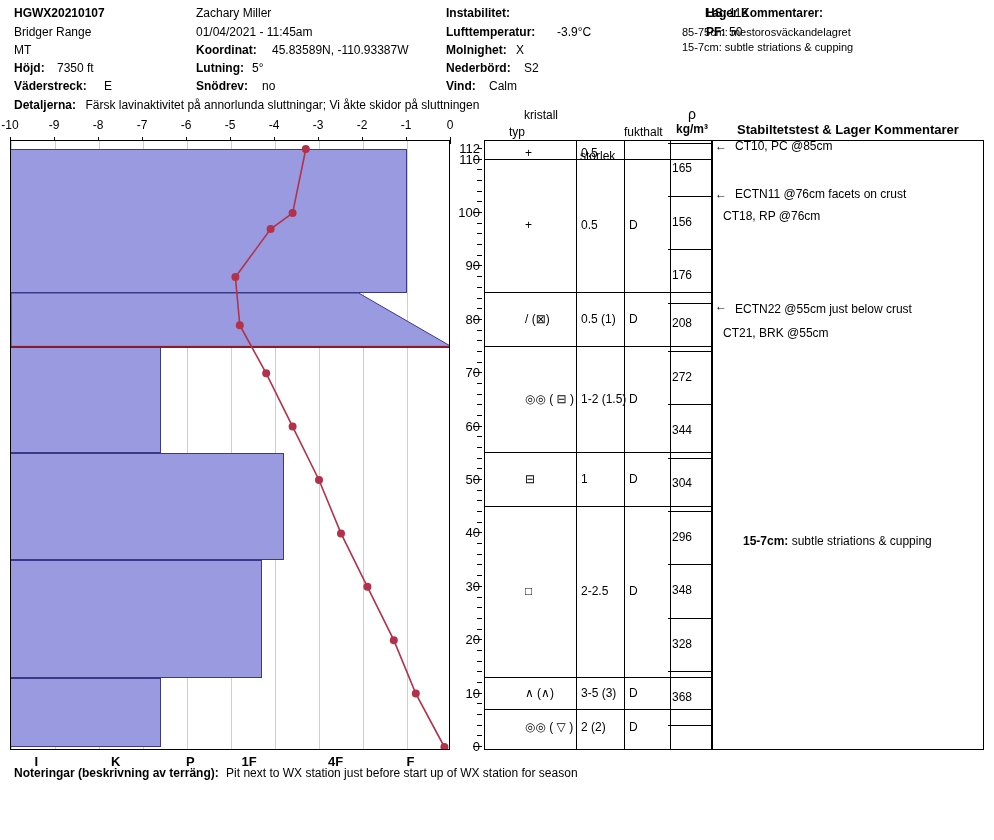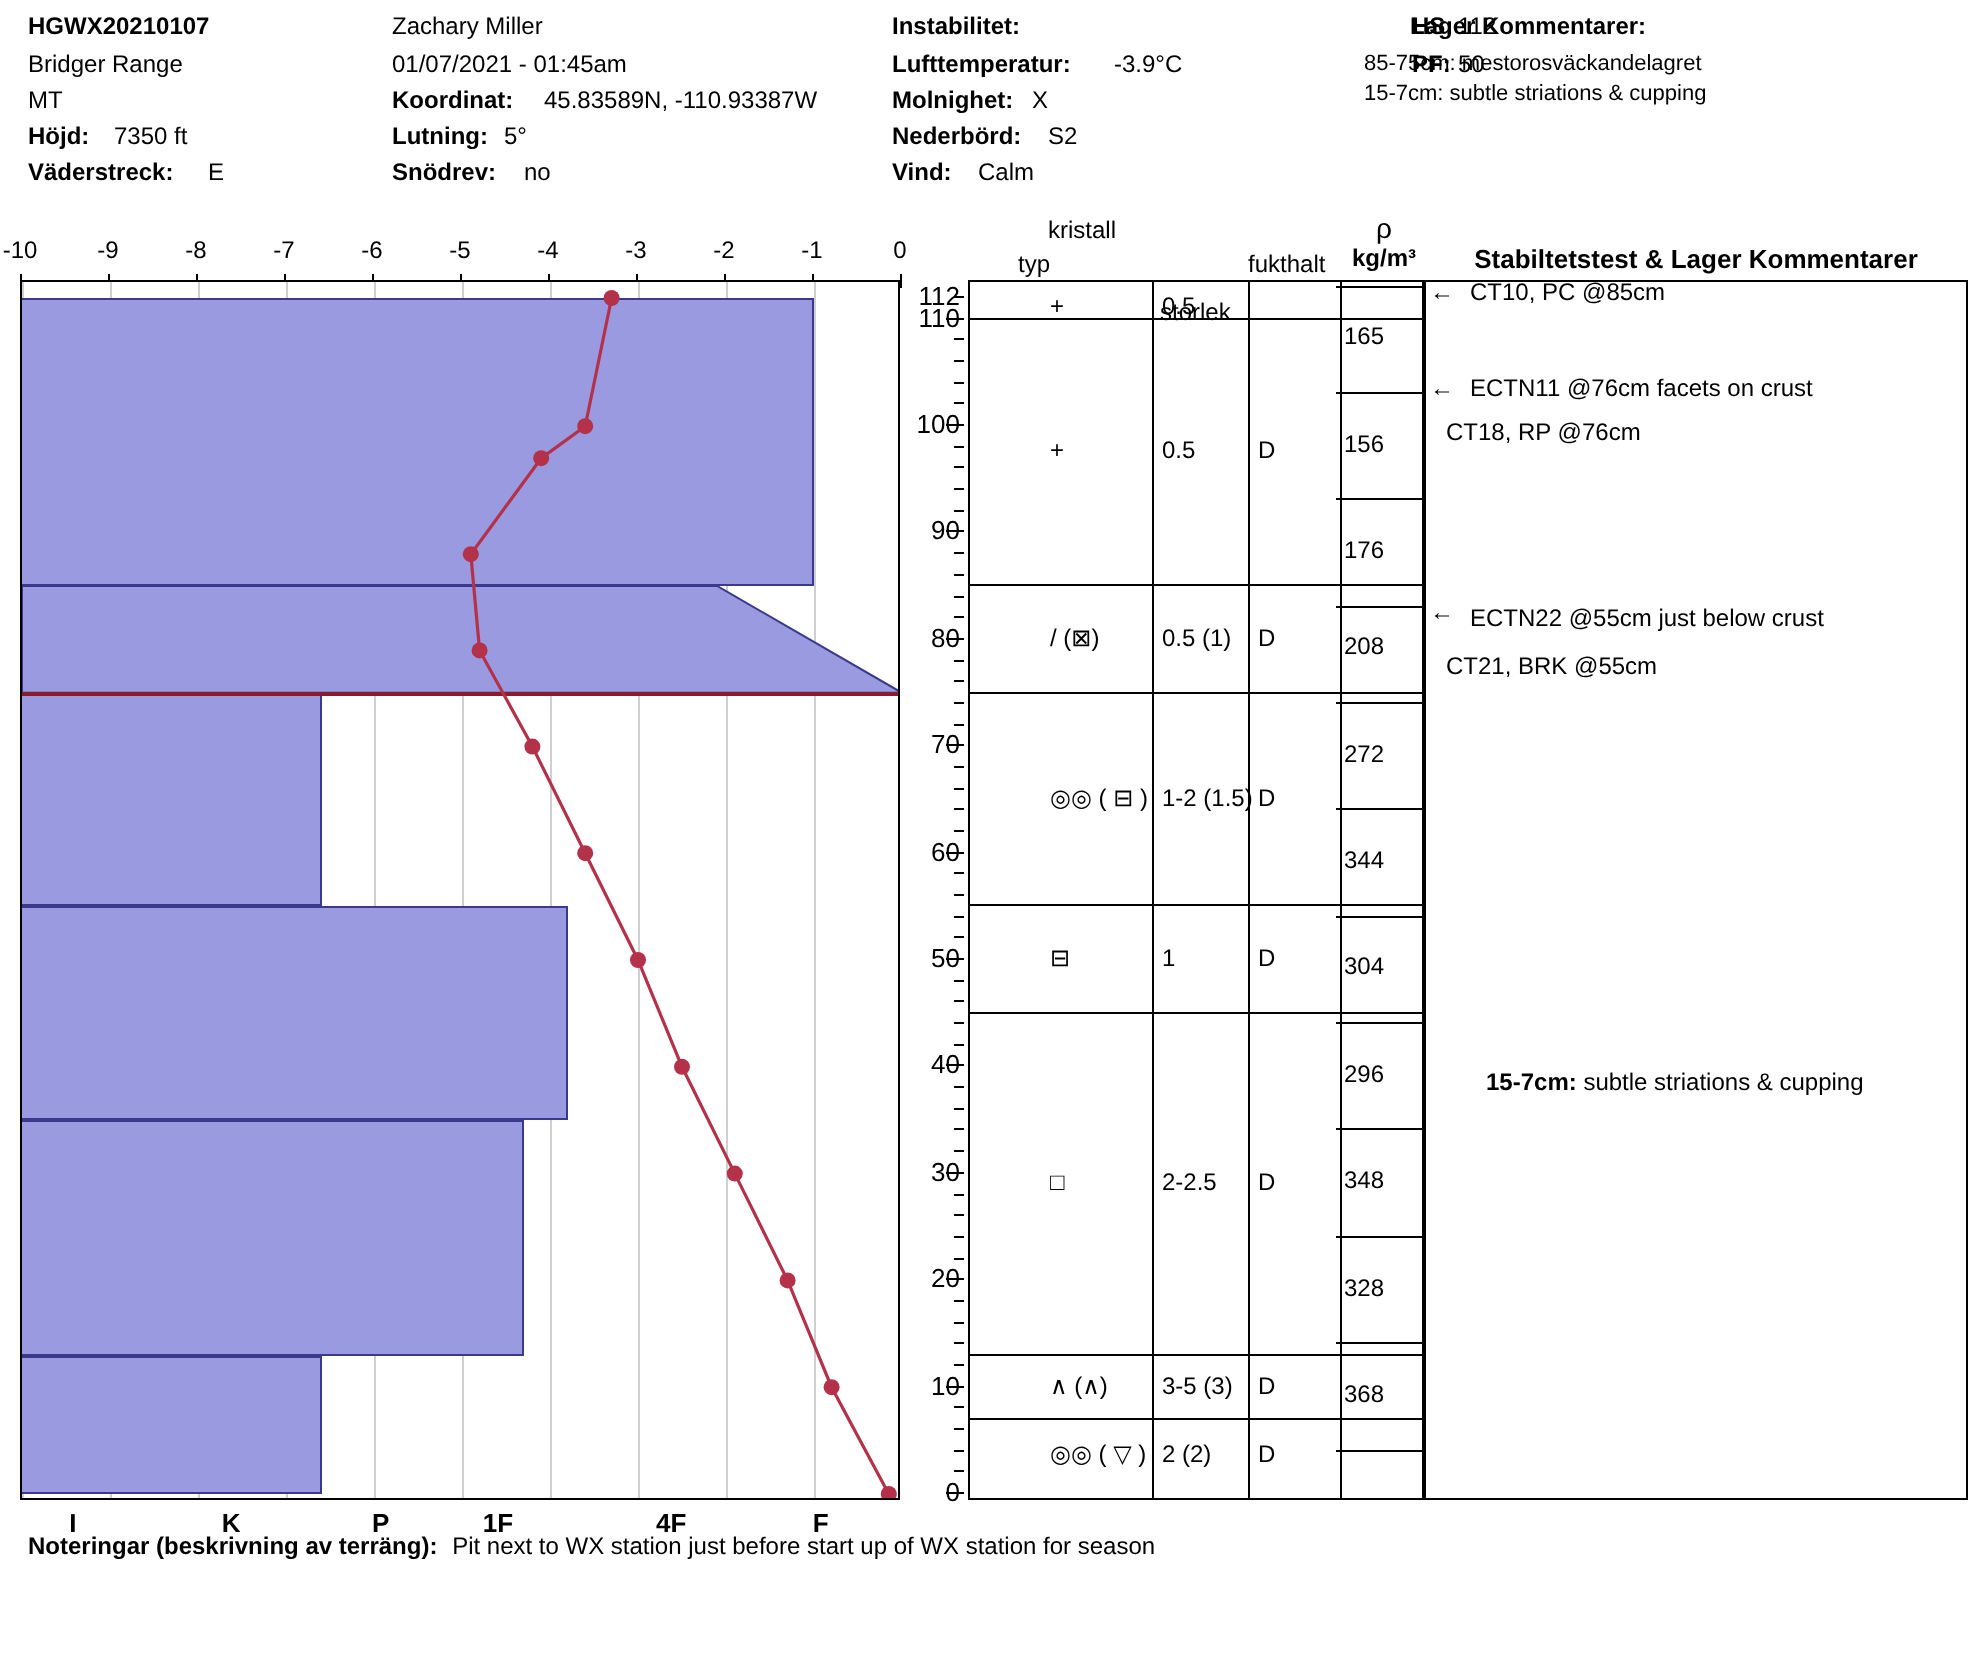--- a/index.html
+++ b/index.html
@@ -91,21 +91,21 @@
 <div class="hdr">
   <div class="row c1 r0 b">HGWX20210107</div>
   <div class="row c1 r1">Bridger Range</div>
   <div class="row c1 r2">MT</div>
   <div class="row c1 r3 b">Höjd:</div>
   <div class="row r3" style="left:57px;">7350 ft</div>
   <div class="row c1 r4 b">Väderstreck:</div>
   <div class="row r4" style="left:104px;">E</div>
 
   <div class="row c2 r0">Zachary Miller</div>
-  <div class="row c2 r1">01/07/2021 - 01:45am</div>
+  <div class="row c2 r1">01/04/2021 - 11:45am</div>
   <div class="row c2 r2 b">Koordinat:</div>
   <div class="row r2" style="left:272px;">45.83589N, -110.93387W</div>
   <div class="row c2 r3 b">Lutning:</div>
   <div class="row r3" style="left:252px;">5°</div>
   <div class="row c2 r4 b">Snödrev:</div>
   <div class="row r4" style="left:262px;">no</div>
 
   <div class="row c3 r0 b">Instabilitet:</div>
   <div class="row c3 r1 b">Lufttemperatur:</div>
   <div class="row r1" style="left:557px;">-3.9°C</div>
@@ -118,20 +118,24 @@
 
   <div class="row c5 r0 b">HS:</div>
   <div class="row r0" style="left:729px;">112</div>
   <div class="row c5 r1 b">PF:</div>
   <div class="row r1" style="left:729px;">50</div>
 
   <div class="row b" style="left:705px; top:6px;">Lager Kommentarer:</div>
   <div class="row small" style="left:682px; top:26px;">85-75cm: mestorosväckandelagret</div>
   <div class="row small" style="left:682px; top:41px;">15-7cm:  subtle striations &amp; cupping</div>
 
+  <div class="row c1" style="top:98px;">
+    <span class="b">Detaljerna:</span>
+    <span style="margin-left:6px;">Färsk lavinaktivitet på annorlunda sluttningar; Vi åkte skidor på sluttningen</span>
+  </div>
 </div>
 
 <div id="xaxis-top">
     <span style="left: 0px;">-10</span>
     <div class="tk" style="left: 0px;"></div>
     <span style="left: 44px;">-9</span>
     <div class="tk" style="left: 44px;"></div>
     <span style="left: 88px;">-8</span>
     <div class="tk" style="left: 88px;"></div>
     <span style="left: 132px;">-7</span>

